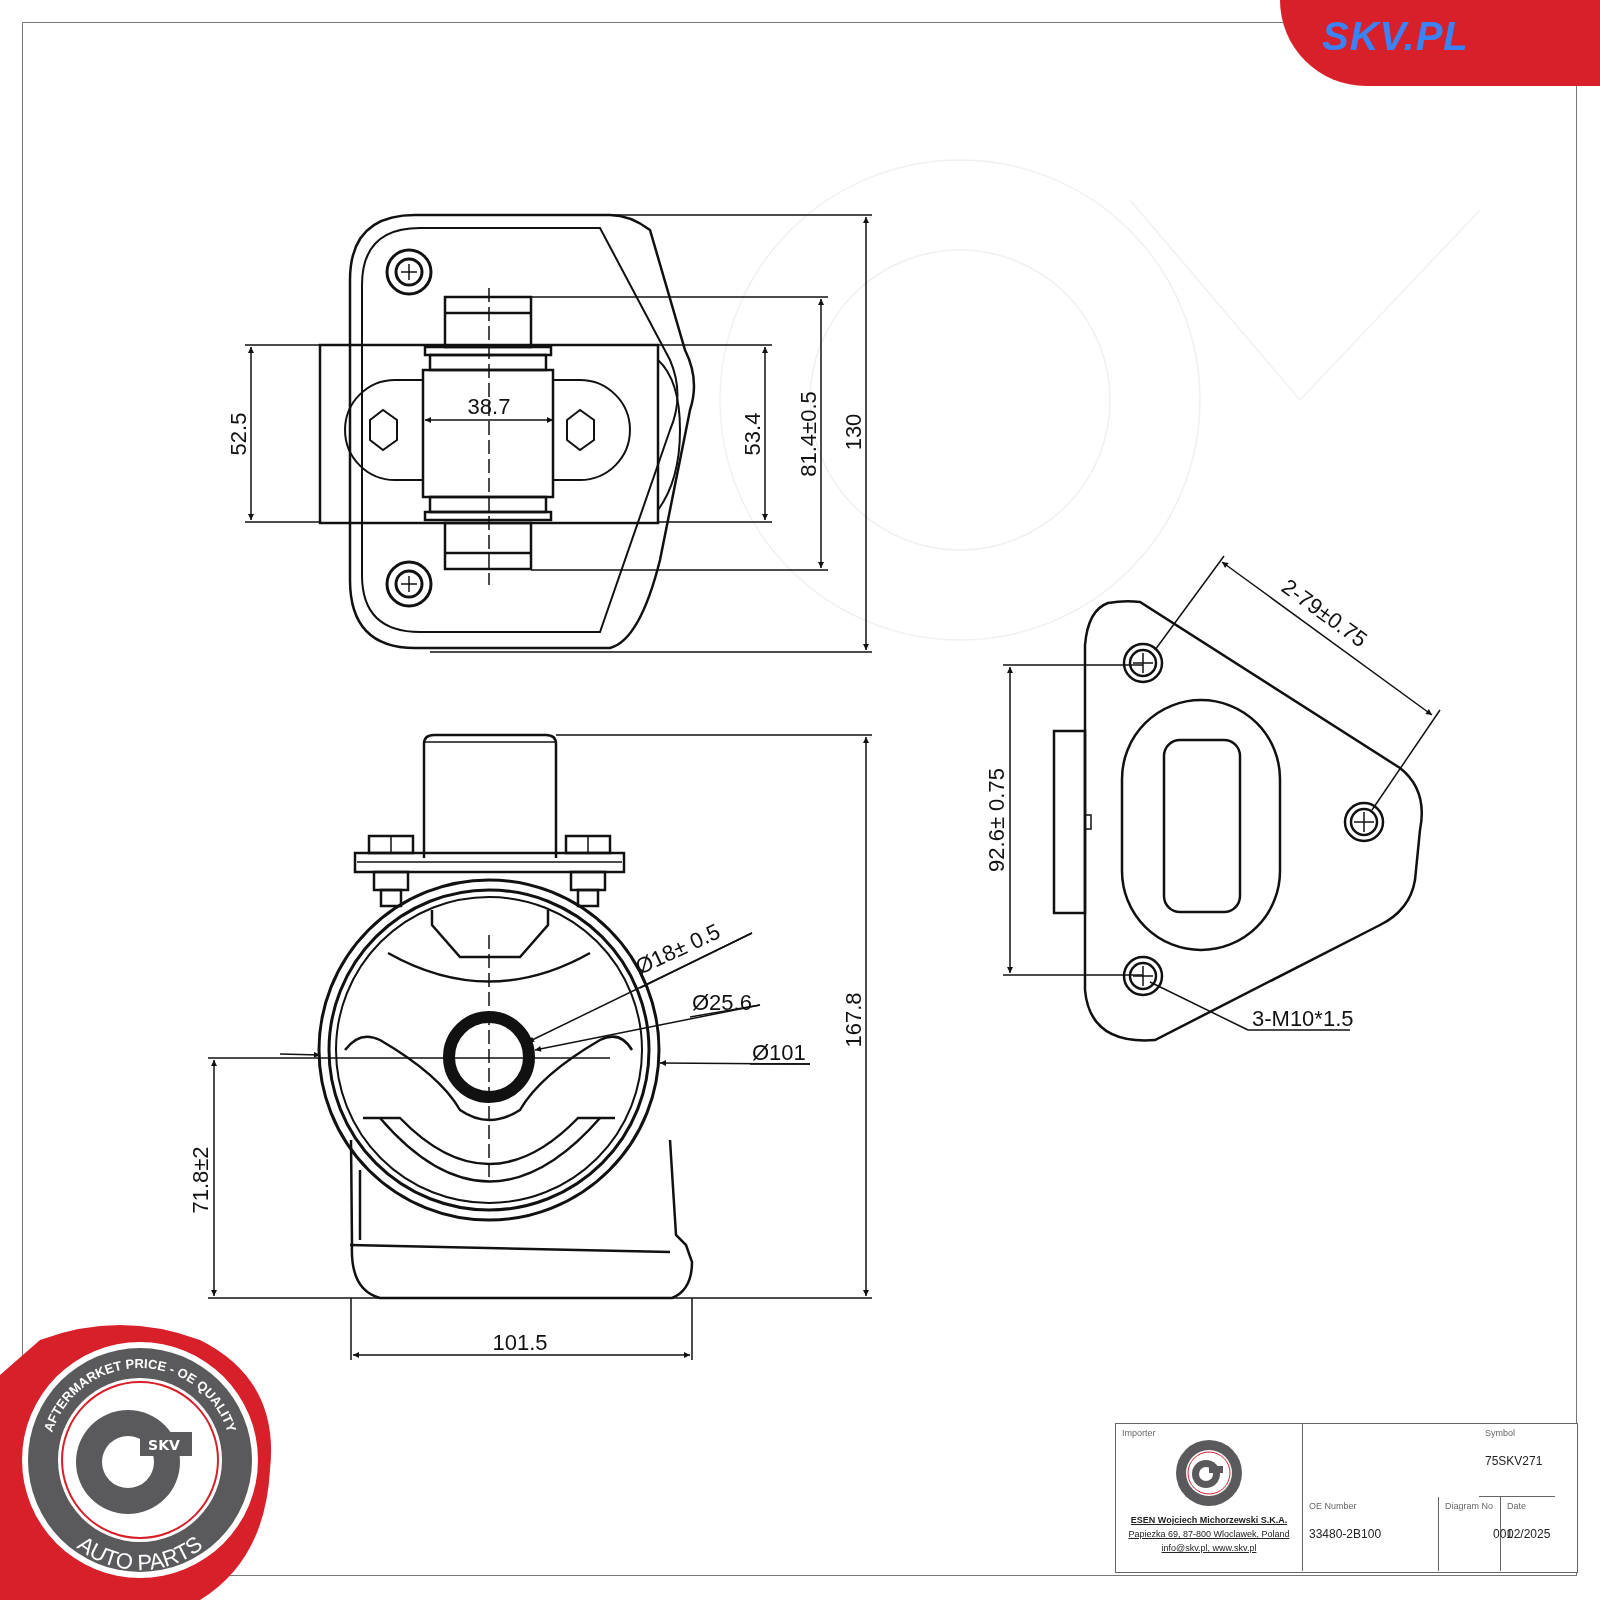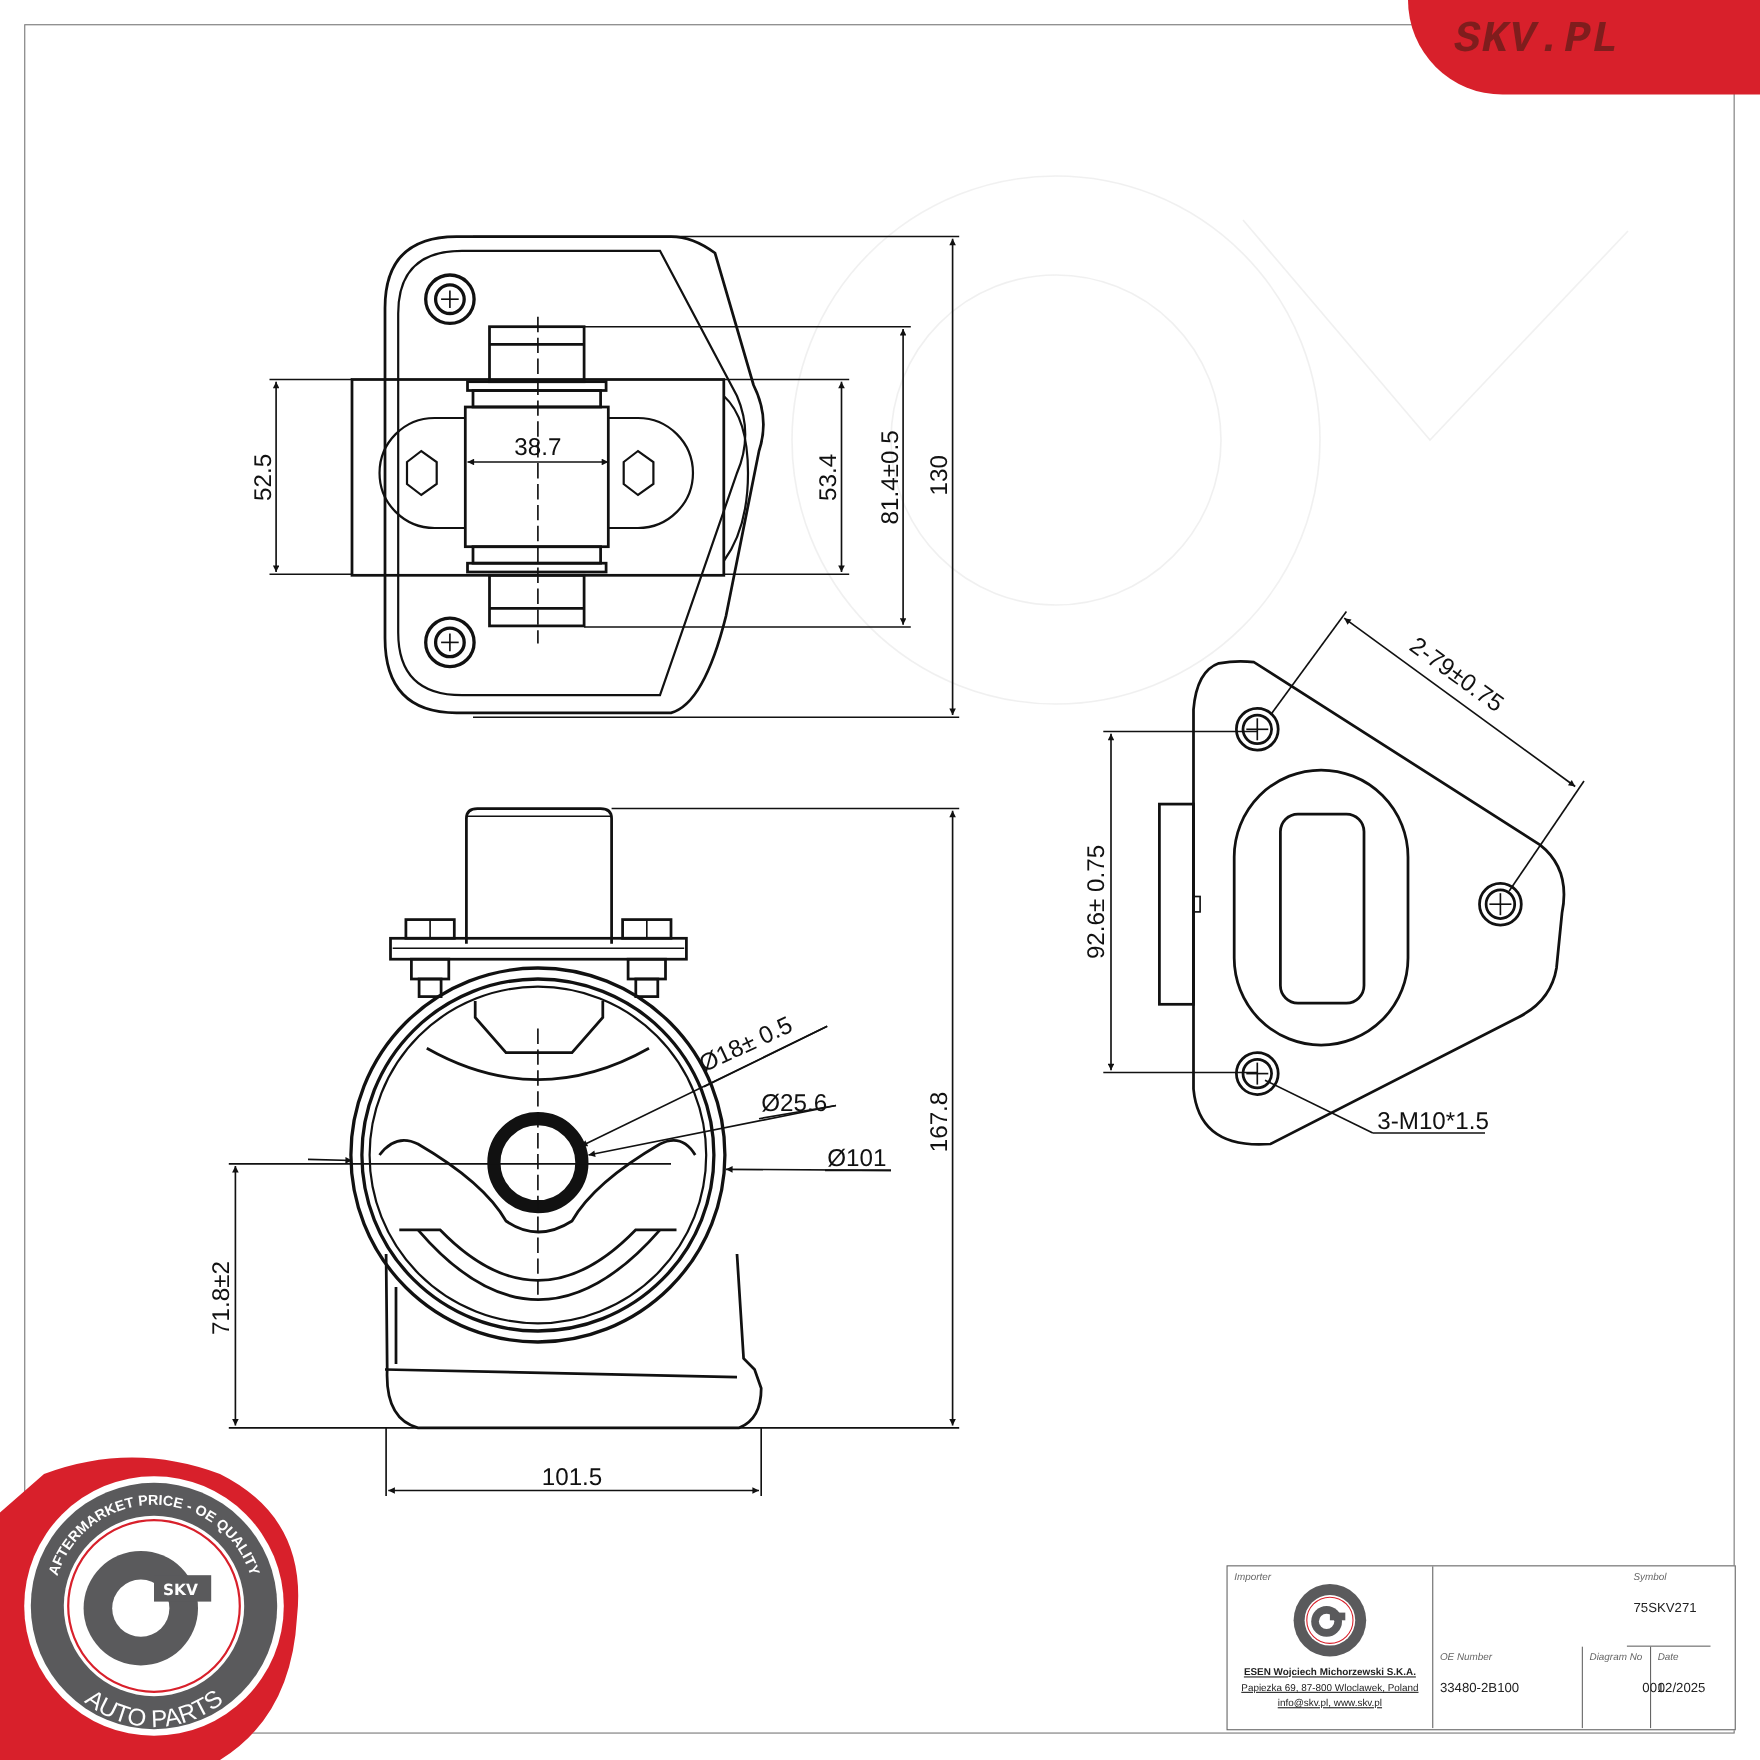--- a/index.html
+++ b/index.html
@@ -1,24 +1,24 @@
 <!DOCTYPE html>
 <html><head>
 <meta charset="utf-8">
 <style>
   html, body { margin: 0; padding: 0; background: #ffffff; }
   body { width: 1600px; height: 1600px; position: relative; overflow: hidden; font-family: "Liberation Sans", sans-serif; }
   .frame { position: absolute; left: 22px; top: 22px; width: 1555px; height: 1554px; border: 1px solid #777; box-sizing: border-box; }
   svg.drawing { position: absolute; left: 0; top: 0; }
   .dim { font-family: "Liberation Sans", sans-serif; font-size: 22px; fill: #111; }
   .brand-tab { position: absolute; left: 1280px; top: 0; width: 320px; height: 86px; background: #d8202b; border-bottom-left-radius: 86px 86px; }
-  .brand-text { position: absolute; left: 1322px; top: 14px; font-family: Liberation Mono, monospace; font-weight: bold; font-style: italic; font-size: 40px; color: #7f1d1d; letter-spacing: 1px; }
+  .brand-text { position: absolute; left: 1322px; top: 14px; font-family: Liberation Sans, sans-serif; font-weight: bold; font-style: italic; font-size: 40px; color: #3b82f6; letter-spacing: 1px; }
   .title-block { position: absolute; left: 1115px; top: 1423px; width: 463px; height: 150px; border: 1.5px solid #666; box-sizing: border-box; background: #fff; }
   .tb-cell { position: absolute; box-sizing: border-box; border-color: #666; border-style: solid; border-width: 0; }
-  .tb-label { position: absolute; left: 6px; top: 4px; font-size: 9px; color: #666; font-style: italic; }
+  .tb-label { position: absolute; left: 6px; top: 4px; font-size: 9px; color: #666; }
   .tb-value { position: absolute; left: 6px; font-size: 12px; color: #222; }
   .importer-text { position: absolute; left: 0; width: 100%; text-align: center; font-size: 9px; color: #222; line-height: 13px; text-decoration: underline; }
 </style>
 </head>
 <body>
 
 <div class="frame"></div>
 
 <svg class="drawing" width="1600" height="1600" viewBox="0 0 1600 1600">
   <defs>

